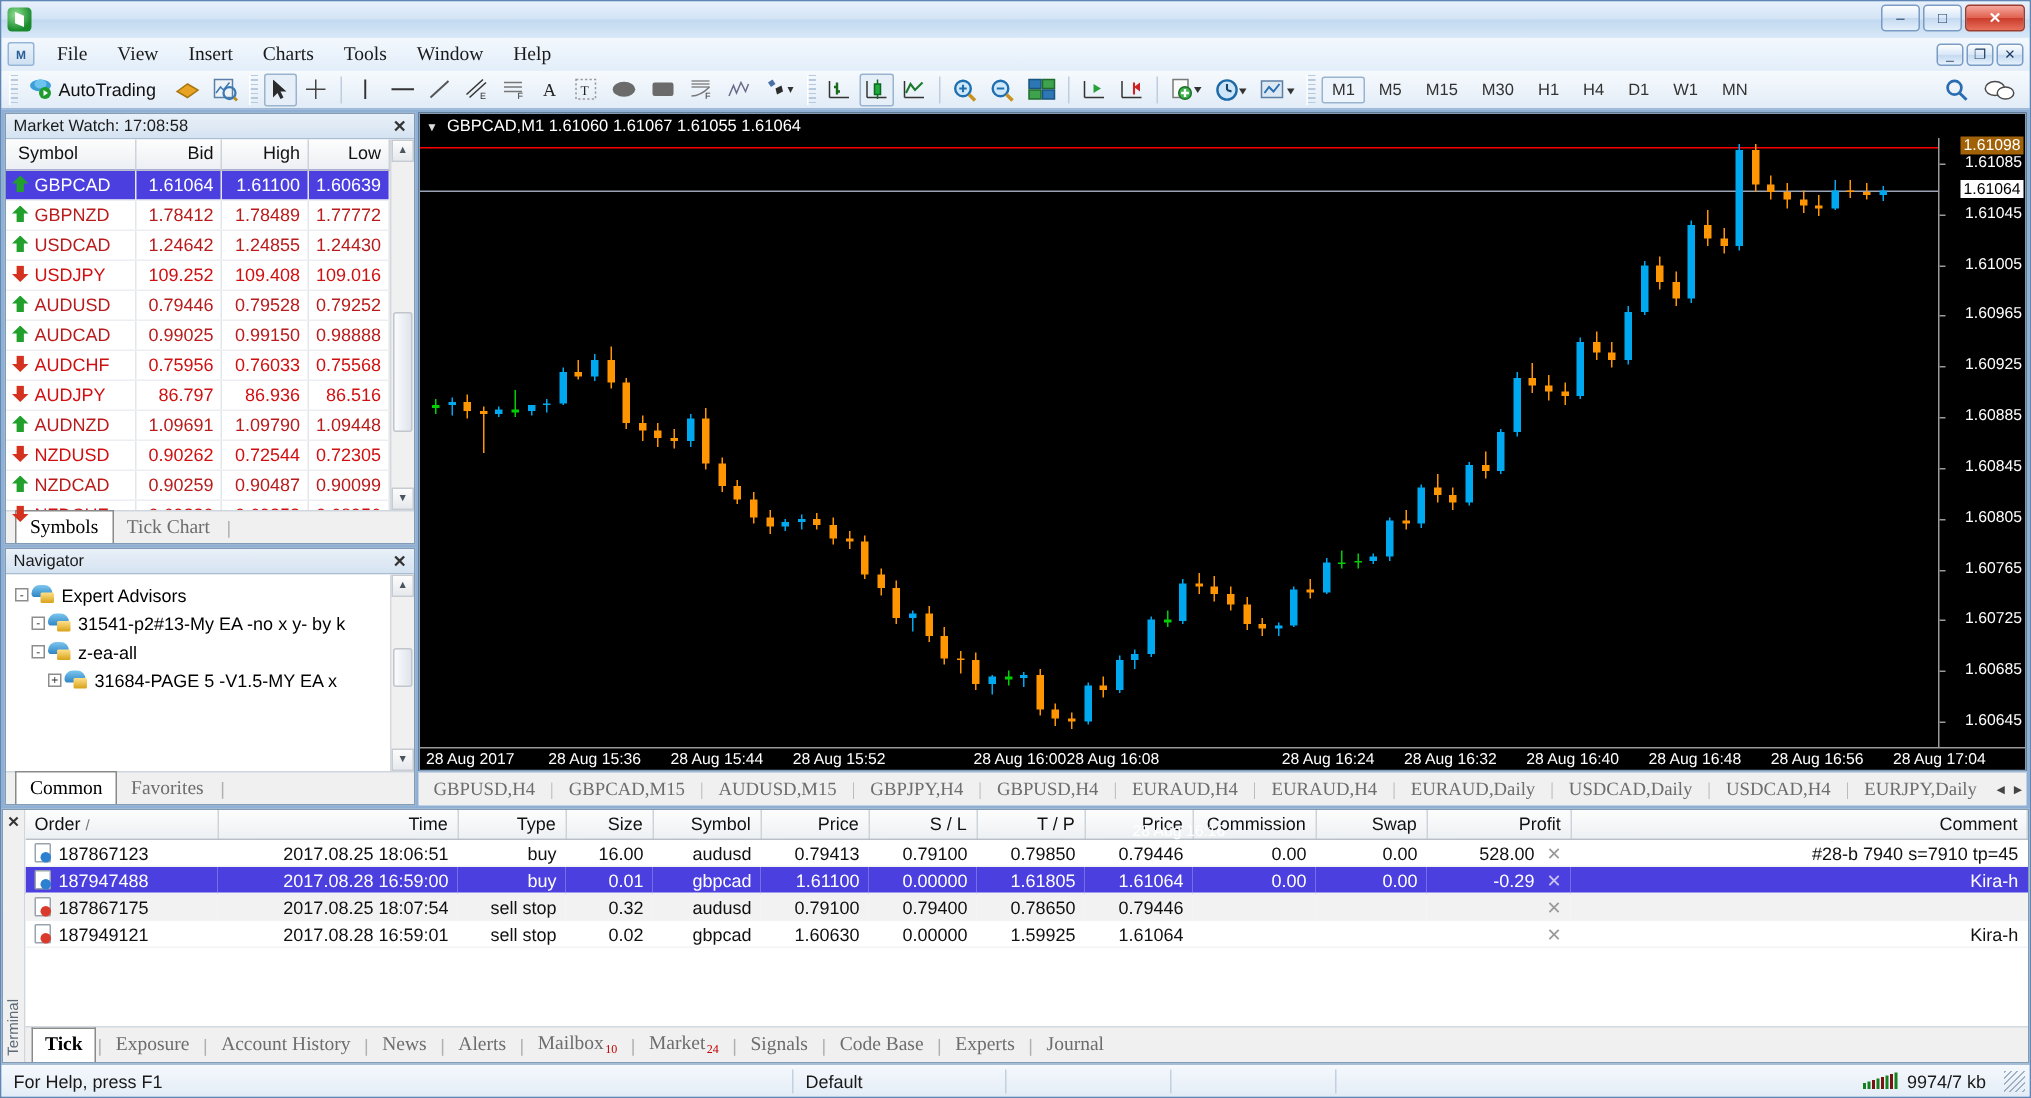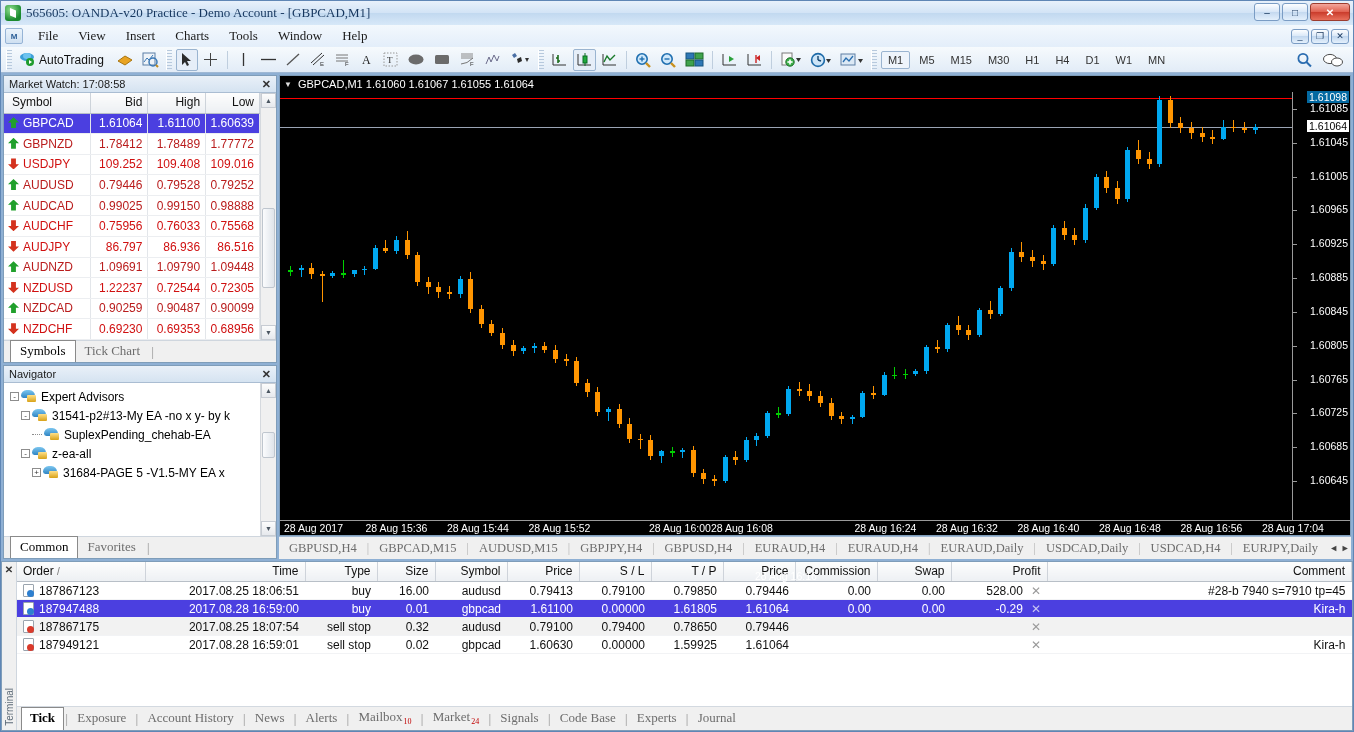--- a/index.html
+++ b/index.html
@@ -243,21 +243,21 @@
   }
   .chart-head .caret{ font-size:8px; color:#ddd;}
   .chart-body{ flex:1 1 auto; position:relative; background:#000; min-height:0;}
   .price-axis{
     position:absolute; right:0; top:0; bottom:0; width:58px;
     background:#000; border-left:1px solid #9a9a9a;
     font-size:10.5px; color:#fff;
   }
   .pl{ position:absolute; right:2px; white-space:nowrap; }
   .pl.bid{ background:#fff; color:#000; padding:0 2px; right:1px;}
-  .pl.ask{ background:#0369a1; color:#fff; padding:0 2px; right:1px;}
+  .pl.ask{ background:#a16207; color:#fff; padding:0 2px; right:1px;}
   .tick{ position:absolute; left:0; width:4px; border-top:1px solid #9a9a9a;}
   .time-axis{
     height:15px; flex:0 0 15px; background:#000; position:relative;
     border-top:1px solid #9a9a9a;
   }
   .tl{ position:absolute; top:1px; font-size:10.5px; color:#fff; white-space:nowrap;}
   .hline{ position:absolute; left:0; right:58px; height:0; border-top:1px solid;}
   .candle{ position:absolute; }
   .wick{ position:absolute; width:1px;}
   .chart-tabs{
@@ -285,21 +285,20 @@
     background-image: repeating-linear-gradient(135deg,#9fb0c2 0 1px, transparent 1px 3px);
   }
 </style>
 </head>
 <body>
 
 <div id="app">
 
   <div class="titlebar">
     <div class="tb-icon"></div>
-    <div class="tb-title">565605: OANDA-v20 Practice - Demo Account - [GBPCAD,M1]</div>
     <div class="win-btns">
       <div class="win-btn">–</div>
       <div class="win-btn">□</div>
       <div class="win-btn close">✕</div>
     </div>
   </div>
 
   <div class="menubar">
     <div class="menu-appicon"></div>
     <div class="menu-item">File</div>
@@ -576,20 +575,26 @@
                   <td class="sym up"><span class="arrow u"></span>GBPCAD</td>
                   <td class="up">1.61064</td>
                   <td class="up">1.61100</td>
                   <td class="up">1.60639</td>
                 </tr>
                 <tr>
                   <td class="sym up"><span class="arrow u"></span>GBPNZD</td>
                   <td class="up">1.78412</td>
                   <td class="up">1.78489</td>
                   <td class="up">1.77772</td>
+                </tr>
+                <tr>
+                  <td class="sym up"><span class="arrow u"></span>USDCAD</td>
+                  <td class="up">1.24642</td>
+                  <td class="up">1.24855</td>
+                  <td class="up">1.24430</td>
                 </tr>
                 <tr>
                   <td class="sym down"><span class="arrow d"></span>USDJPY</td>
                   <td class="down">109.252</td>
                   <td class="down">109.408</td>
                   <td class="down">109.016</td>
                 </tr>
                 <tr>
                   <td class="sym up"><span class="arrow u"></span>AUDUSD</td>
                   <td class="up">0.79446</td>
@@ -615,21 +620,21 @@
                   <td class="down">86.516</td>
                 </tr>
                 <tr>
                   <td class="sym up"><span class="arrow u"></span>AUDNZD</td>
                   <td class="up">1.09691</td>
                   <td class="up">1.09790</td>
                   <td class="up">1.09448</td>
                 </tr>
                 <tr>
                   <td class="sym down"><span class="arrow d"></span>NZDUSD</td>
-                  <td class="down">1.22237</td>
+                  <td class="down">0.90262</td>
                   <td class="down">0.72544</td>
                   <td class="down">0.72305</td>
                 </tr>
                 <tr>
                   <td class="sym up"><span class="arrow u"></span>NZDCAD</td>
                   <td class="up">0.90259</td>
                   <td class="up">0.90487</td>
                   <td class="up">0.90099</td>
                 </tr>
                 <tr>
@@ -665,27 +670,20 @@
               <div class="tnode">
                 <span class="tplus">-</span>
                 <span class="eaicon"></span>
                 <span>Expert Advisors</span>
               </div>
               <div class="tnode">
                 <span class="vline"></span>
                 <span class="tplus">-</span>
                 <span class="eaicon"></span>
                 <span>31541-p2#13-My EA -no x y- by k</span>
-              </div>
-              <div class="tnode">
-                <span class="vline"></span>
-                <span class="vline"></span>
-                <span class="tdots"></span>
-                <span class="eaicon"></span>
-                <span>SuplexPending_chehab-EA</span>
               </div>
               <div class="tnode">
                 <span class="vline"></span>
                 <span class="tplus">-</span>
                 <span class="eaicon"></span>
                 <span>z-ea-all</span>
               </div>
               <div class="tnode">
                 <span class="vline"></span>
                 <span class="vline"></span>
@@ -1099,13 +1097,34 @@
           <span class="tsep">|</span>
           <span class="tab">Code Base</span>
           <span class="tsep">|</span>
           <span class="tab">Experts</span>
           <span class="tsep">|</span>
           <span class="tab">Journal</span>
         </div>
     </div>
   </div>
 
+  <div class="statusbar">
+    <div class="sb-cell" style="width:528px">For Help, press F1</div>
+    <div class="sb-cell" style="width:142px">Default</div>
+    <div class="sb-cell" style="width:110px"></div>
+    <div class="sb-cell" style="width:110px"></div>
+    <div class="sb-spacer"></div>
+    <div class="sb-cell" style="border-right:none">
+      <span class="bars">
+        <i style="height:4px;background:#15801d"></i>
+          <i style="height:5px;background:#15801d"></i>
+        <i style="height:6px;background:#7a1414"></i>
+          <i style="height:7px;background:#15801d"></i>
+        <i style="height:8px;background:#7a1414"></i>
+          <i style="height:9px;background:#15801d"></i>
+        <i style="height:10px;background:#7a1414"></i>
+          <i style="height:11px;background:#15801d"></i>
+      </span>
+      <span>9974/7 kb</span>
+    </div>
+    <div class="grip-corner"></div>
+  </div>
 </div>
 
 </body></html>

